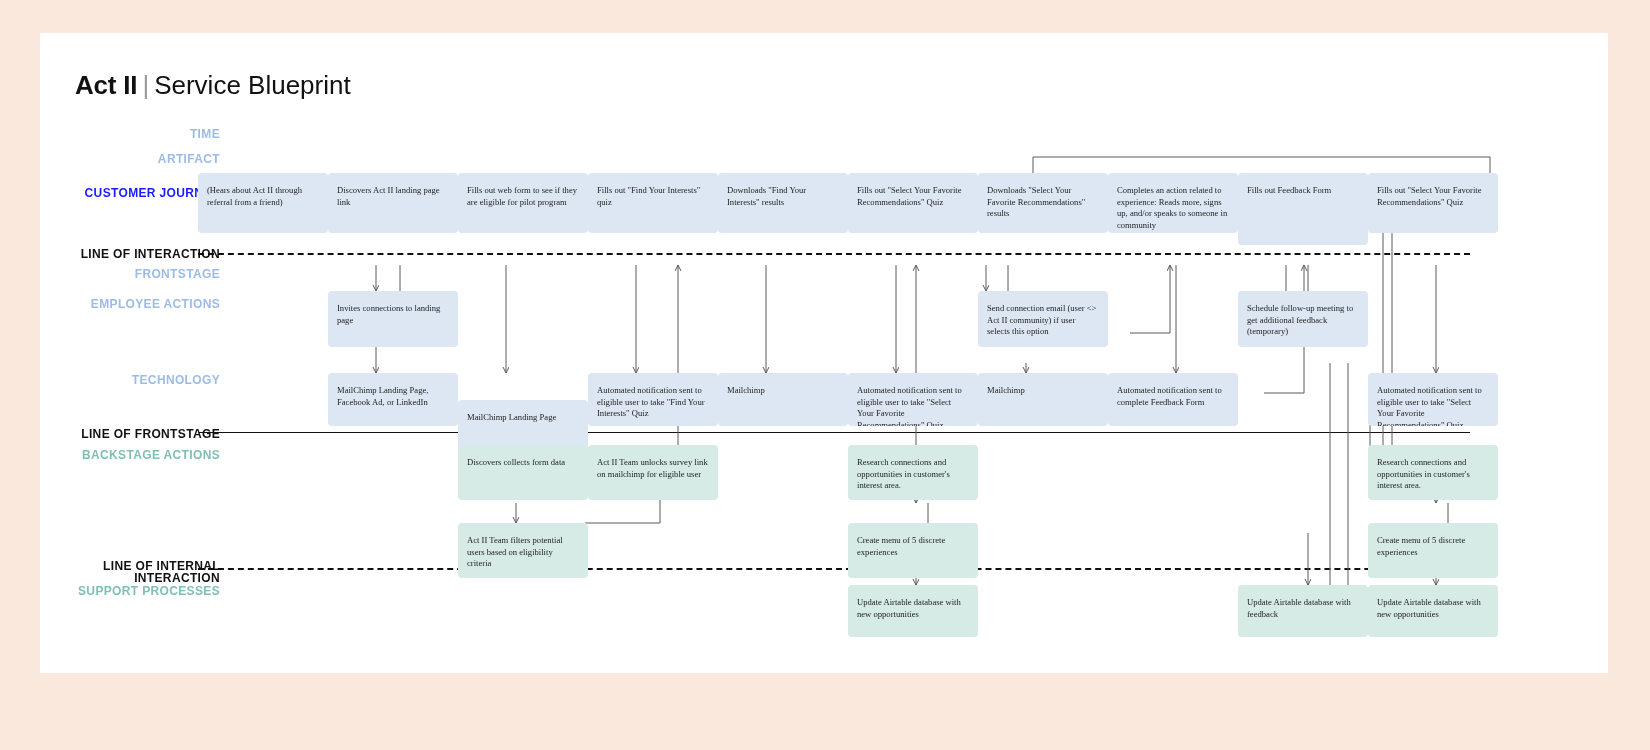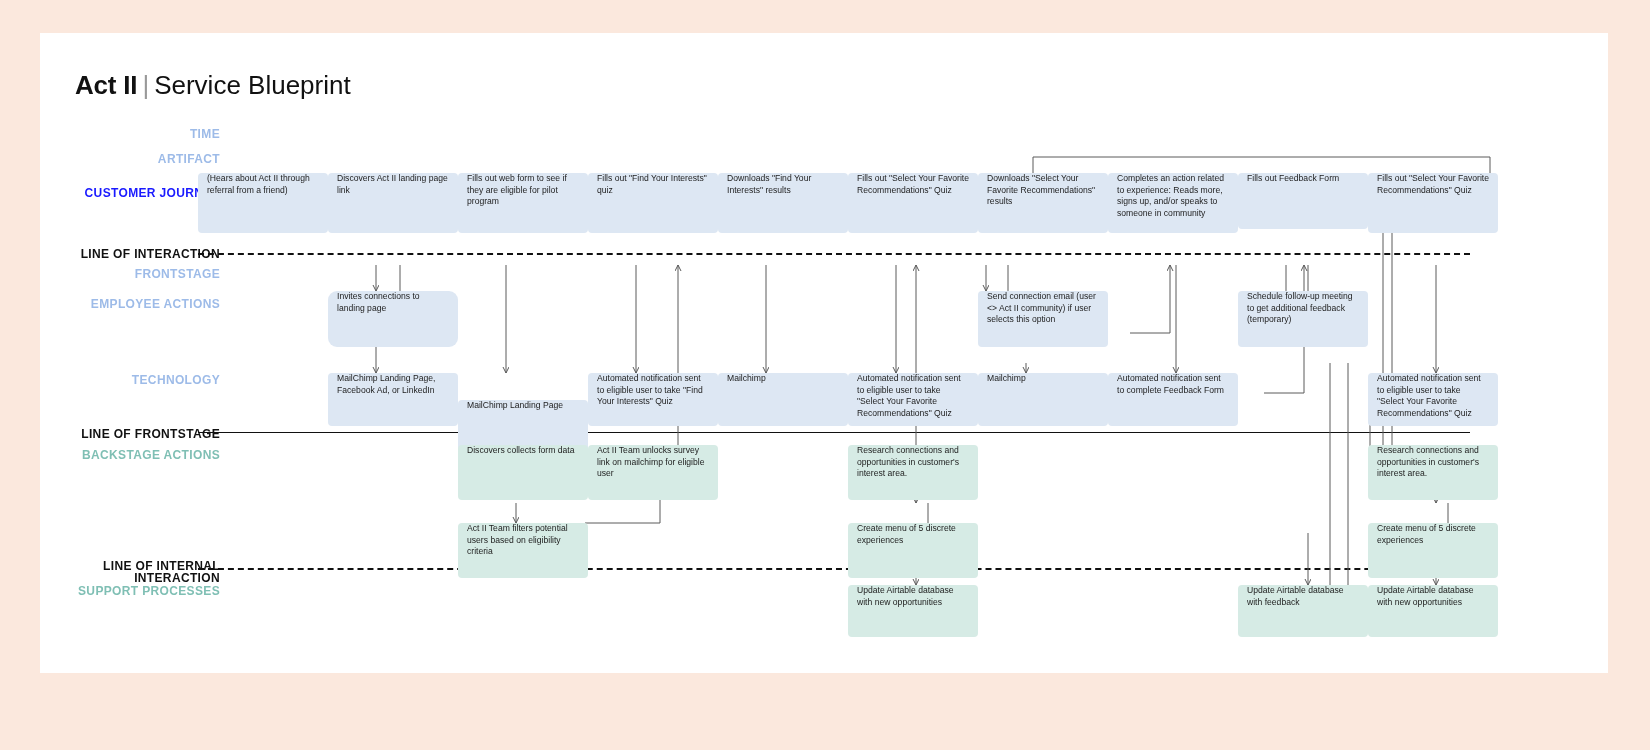--- a/index.html
+++ b/index.html
@@ -58,25 +58,26 @@
   }
   .solid { height: 0; border-top: 1.6px solid #111; }
   #div-interaction { top: 220px; }
   #div-visibility  { top: 399px; }
   #div-internal    { top: 535px; }
 
   
   .box {
     position: absolute;
     border-radius: 4px;
-    padding: 0 9px;
+    padding: 12px 9px;
     font-size: 8.6px;
     line-height: 11.5px;
     color: #1d1d1d;
     overflow: hidden;
+    font-family: Liberation Serif, serif;
   }
   .blue { background: #dde7f3; }
   .teal { background: #d6ebe5; }
 
   
   #wires {
     position: absolute; left: 0; top: 0;
     width: 1568px; height: 640px;
     pointer-events: none;
   }
@@ -175,24 +176,24 @@
   </svg>
 
   <div class="box blue" style="left:158px;top:140px;width:130px;height:60px;">(Hears about Act II through referral from a friend)</div>
   <div class="box blue" style="left:288px;top:140px;width:130px;height:60px;">Discovers Act II landing page link</div>
   <div class="box blue" style="left:418px;top:140px;width:130px;height:60px;">Fills out web form to see if they are eligible for pilot program</div>
   <div class="box blue" style="left:548px;top:140px;width:130px;height:60px;">Fills out "Find Your Interests" quiz</div>
   <div class="box blue" style="left:678px;top:140px;width:130px;height:60px;">Downloads "Find Your Interests" results</div>
   <div class="box blue" style="left:808px;top:140px;width:130px;height:60px;">Fills out "Select Your Favorite Recommendations" Quiz</div>
   <div class="box blue" style="left:938px;top:140px;width:130px;height:60px;">Downloads "Select Your Favorite Recommendations" results</div>
   <div class="box blue" style="left:1068px;top:140px;width:130px;height:60px;">Completes an action related to experience: Reads more, signs up, and/or speaks to someone in community</div>
-  <div class="box blue" style="left:1198px;top:140px;width:130px;height:56px;">Fills out Feedback Form</div>
+  <div class="box blue" style="left:1198px;top:140px;width:130px;height:72px;">Fills out Feedback Form</div>
   <div class="box blue" style="left:1328px;top:140px;width:130px;height:60px;">Fills out "Select Your Favorite Recommendations" Quiz</div>
 
-  <div class="box blue" style="left:288px;top:258px;width:130px;height:56px;border-radius:9px;">Invites connections to landing page</div>
+  <div class="box blue" style="left:288px;top:258px;width:130px;height:56px;">Invites connections to landing page</div>
   <div class="box blue" style="left:938px;top:258px;width:130px;height:56px;">Send connection email (user &lt;&gt; Act II community) if user selects this option</div>
   <div class="box blue" style="left:1198px;top:258px;width:130px;height:56px;">Schedule follow-up meeting to get additional feedback (temporary)</div>
 
   <div class="box blue" style="left:288px;top:340px;width:130px;height:53px;">MailChimp Landing Page, Facebook Ad, or LinkedIn</div>
   <div class="box blue" style="left:418px;top:340px;width:130px;height:55px;margin-top:27px;">MailChimp Landing Page</div>
   <div class="box blue" style="left:548px;top:340px;width:130px;height:53px;">Automated notification sent to eligible user to take "Find Your Interests" Quiz</div>
   <div class="box blue" style="left:678px;top:340px;width:130px;height:53px;">Mailchimp</div>
   <div class="box blue" style="left:808px;top:340px;width:130px;height:53px;">Automated notification sent to eligible user to take "Select Your Favorite Recommendations" Quiz</div>
   <div class="box blue" style="left:938px;top:340px;width:130px;height:53px;">Mailchimp</div>
   <div class="box blue" style="left:1068px;top:340px;width:130px;height:53px;">Automated notification sent to complete Feedback Form</div>

